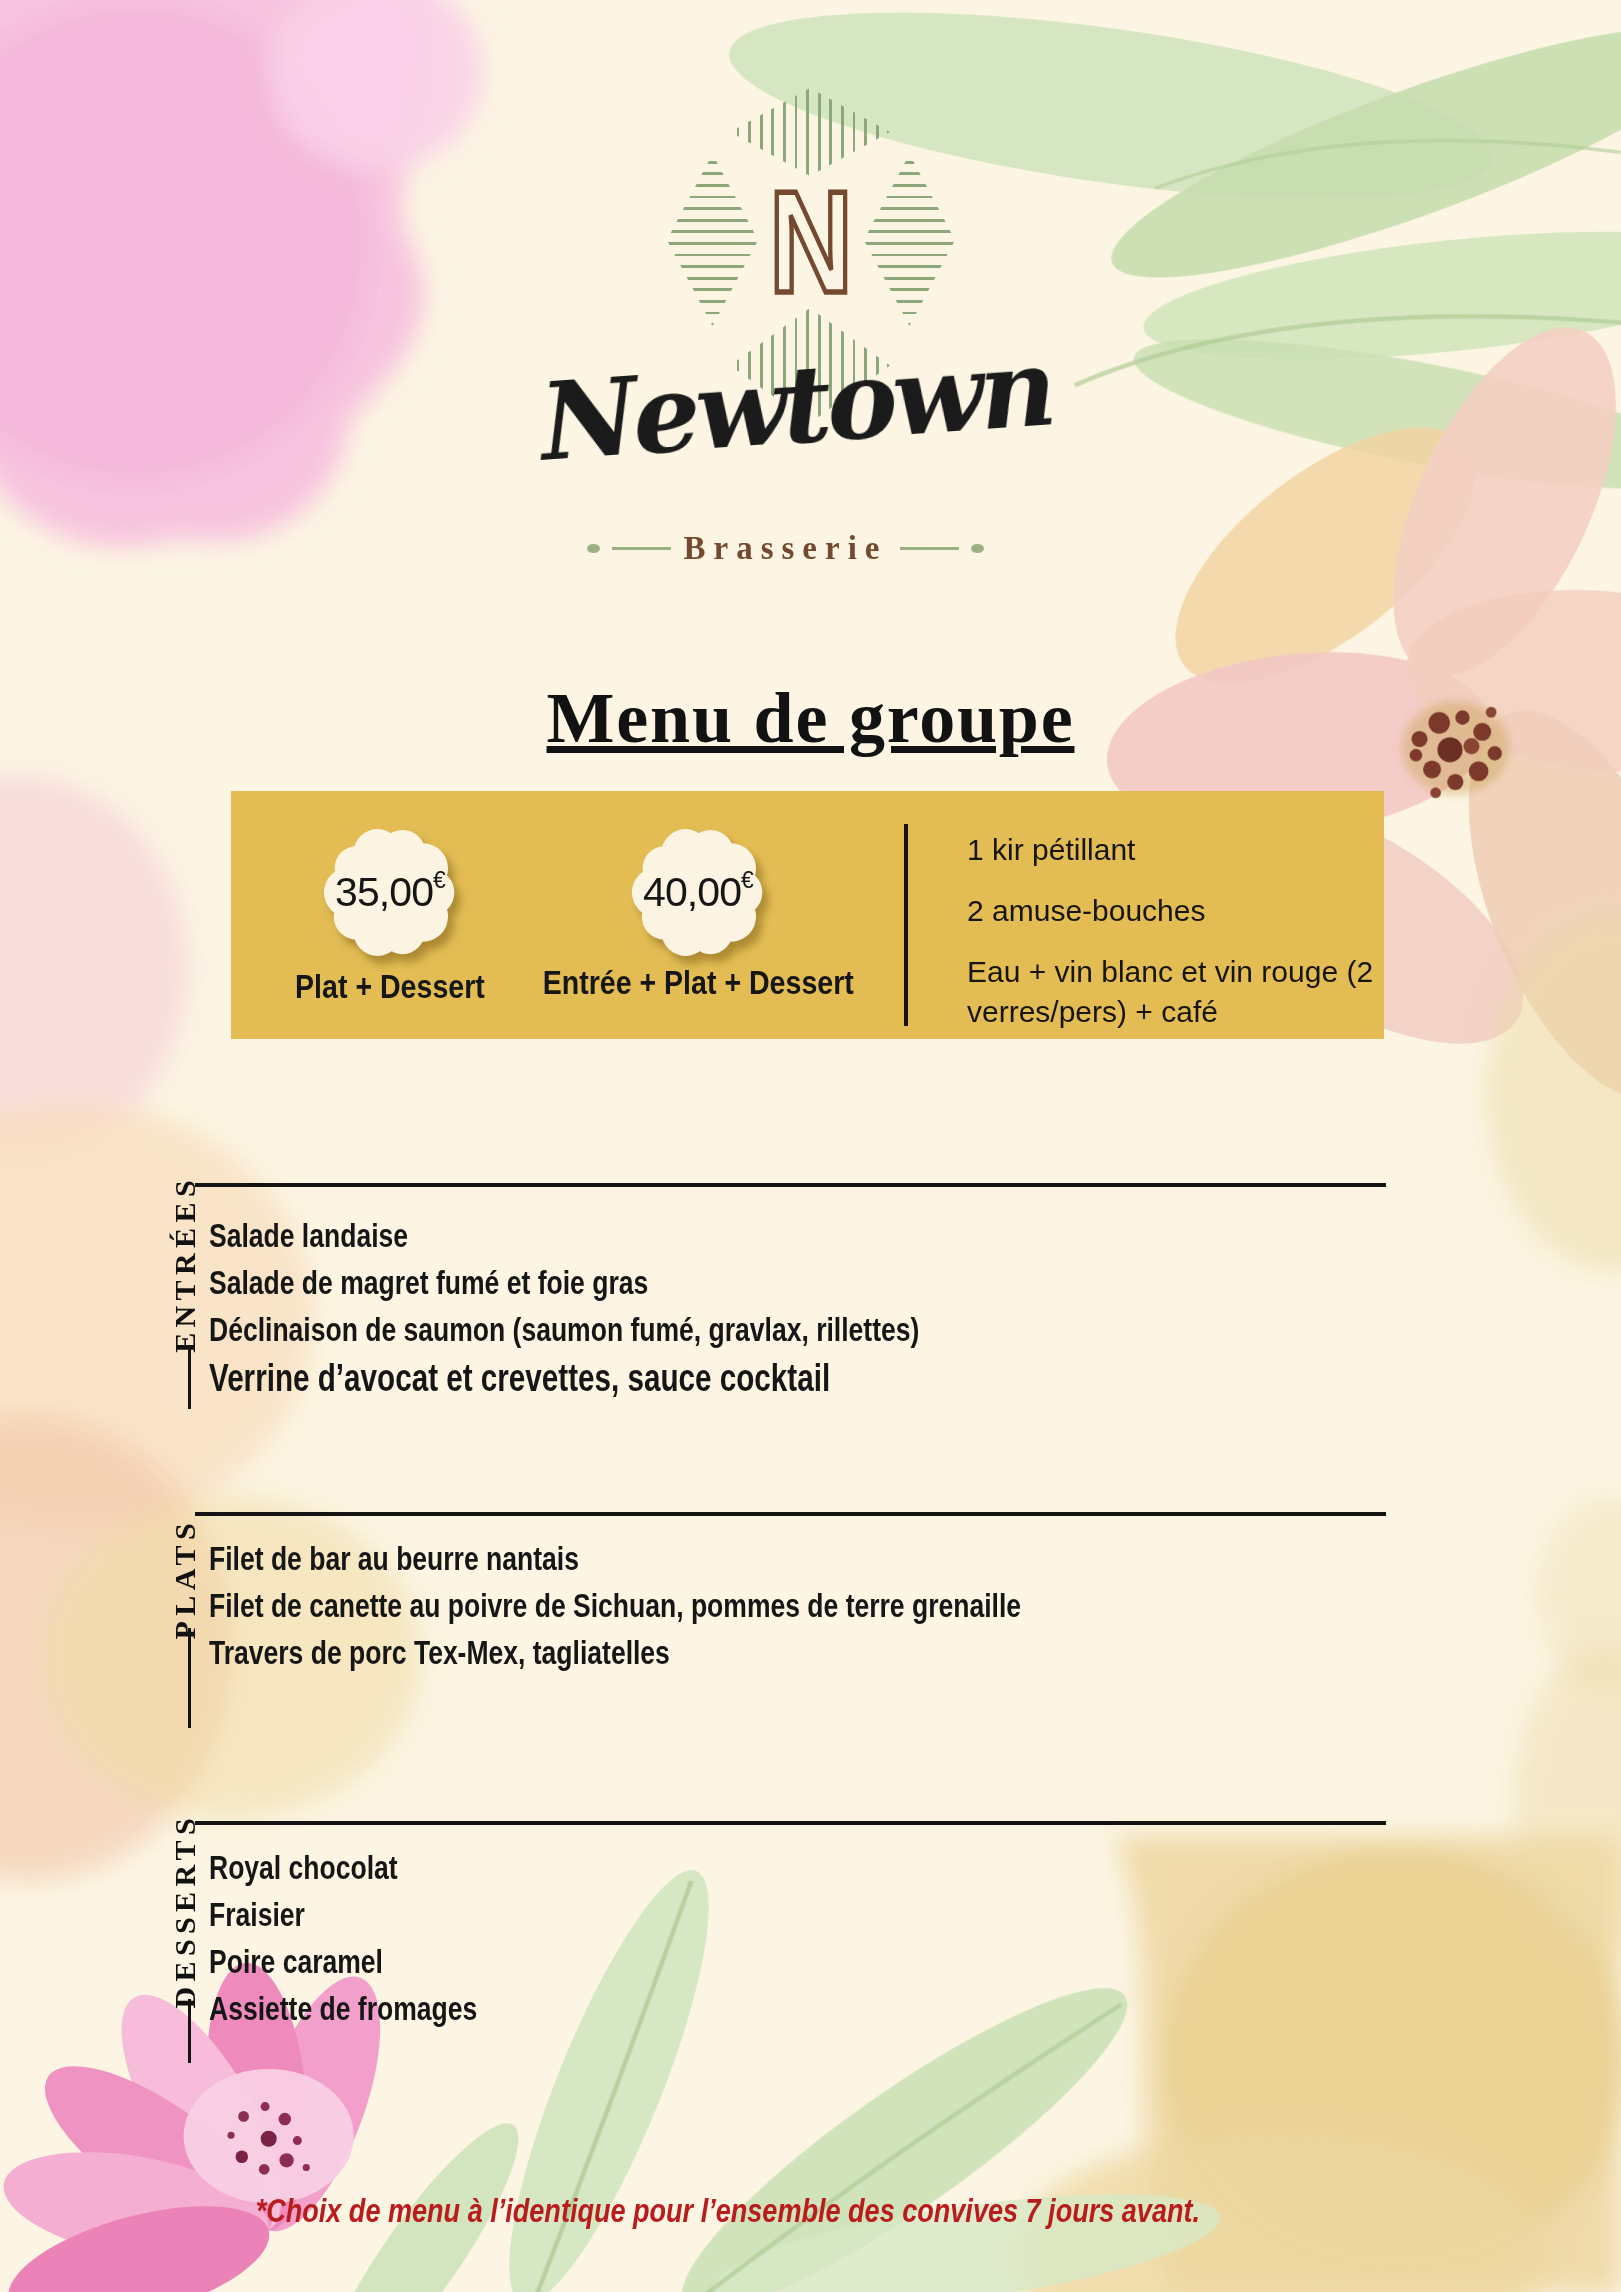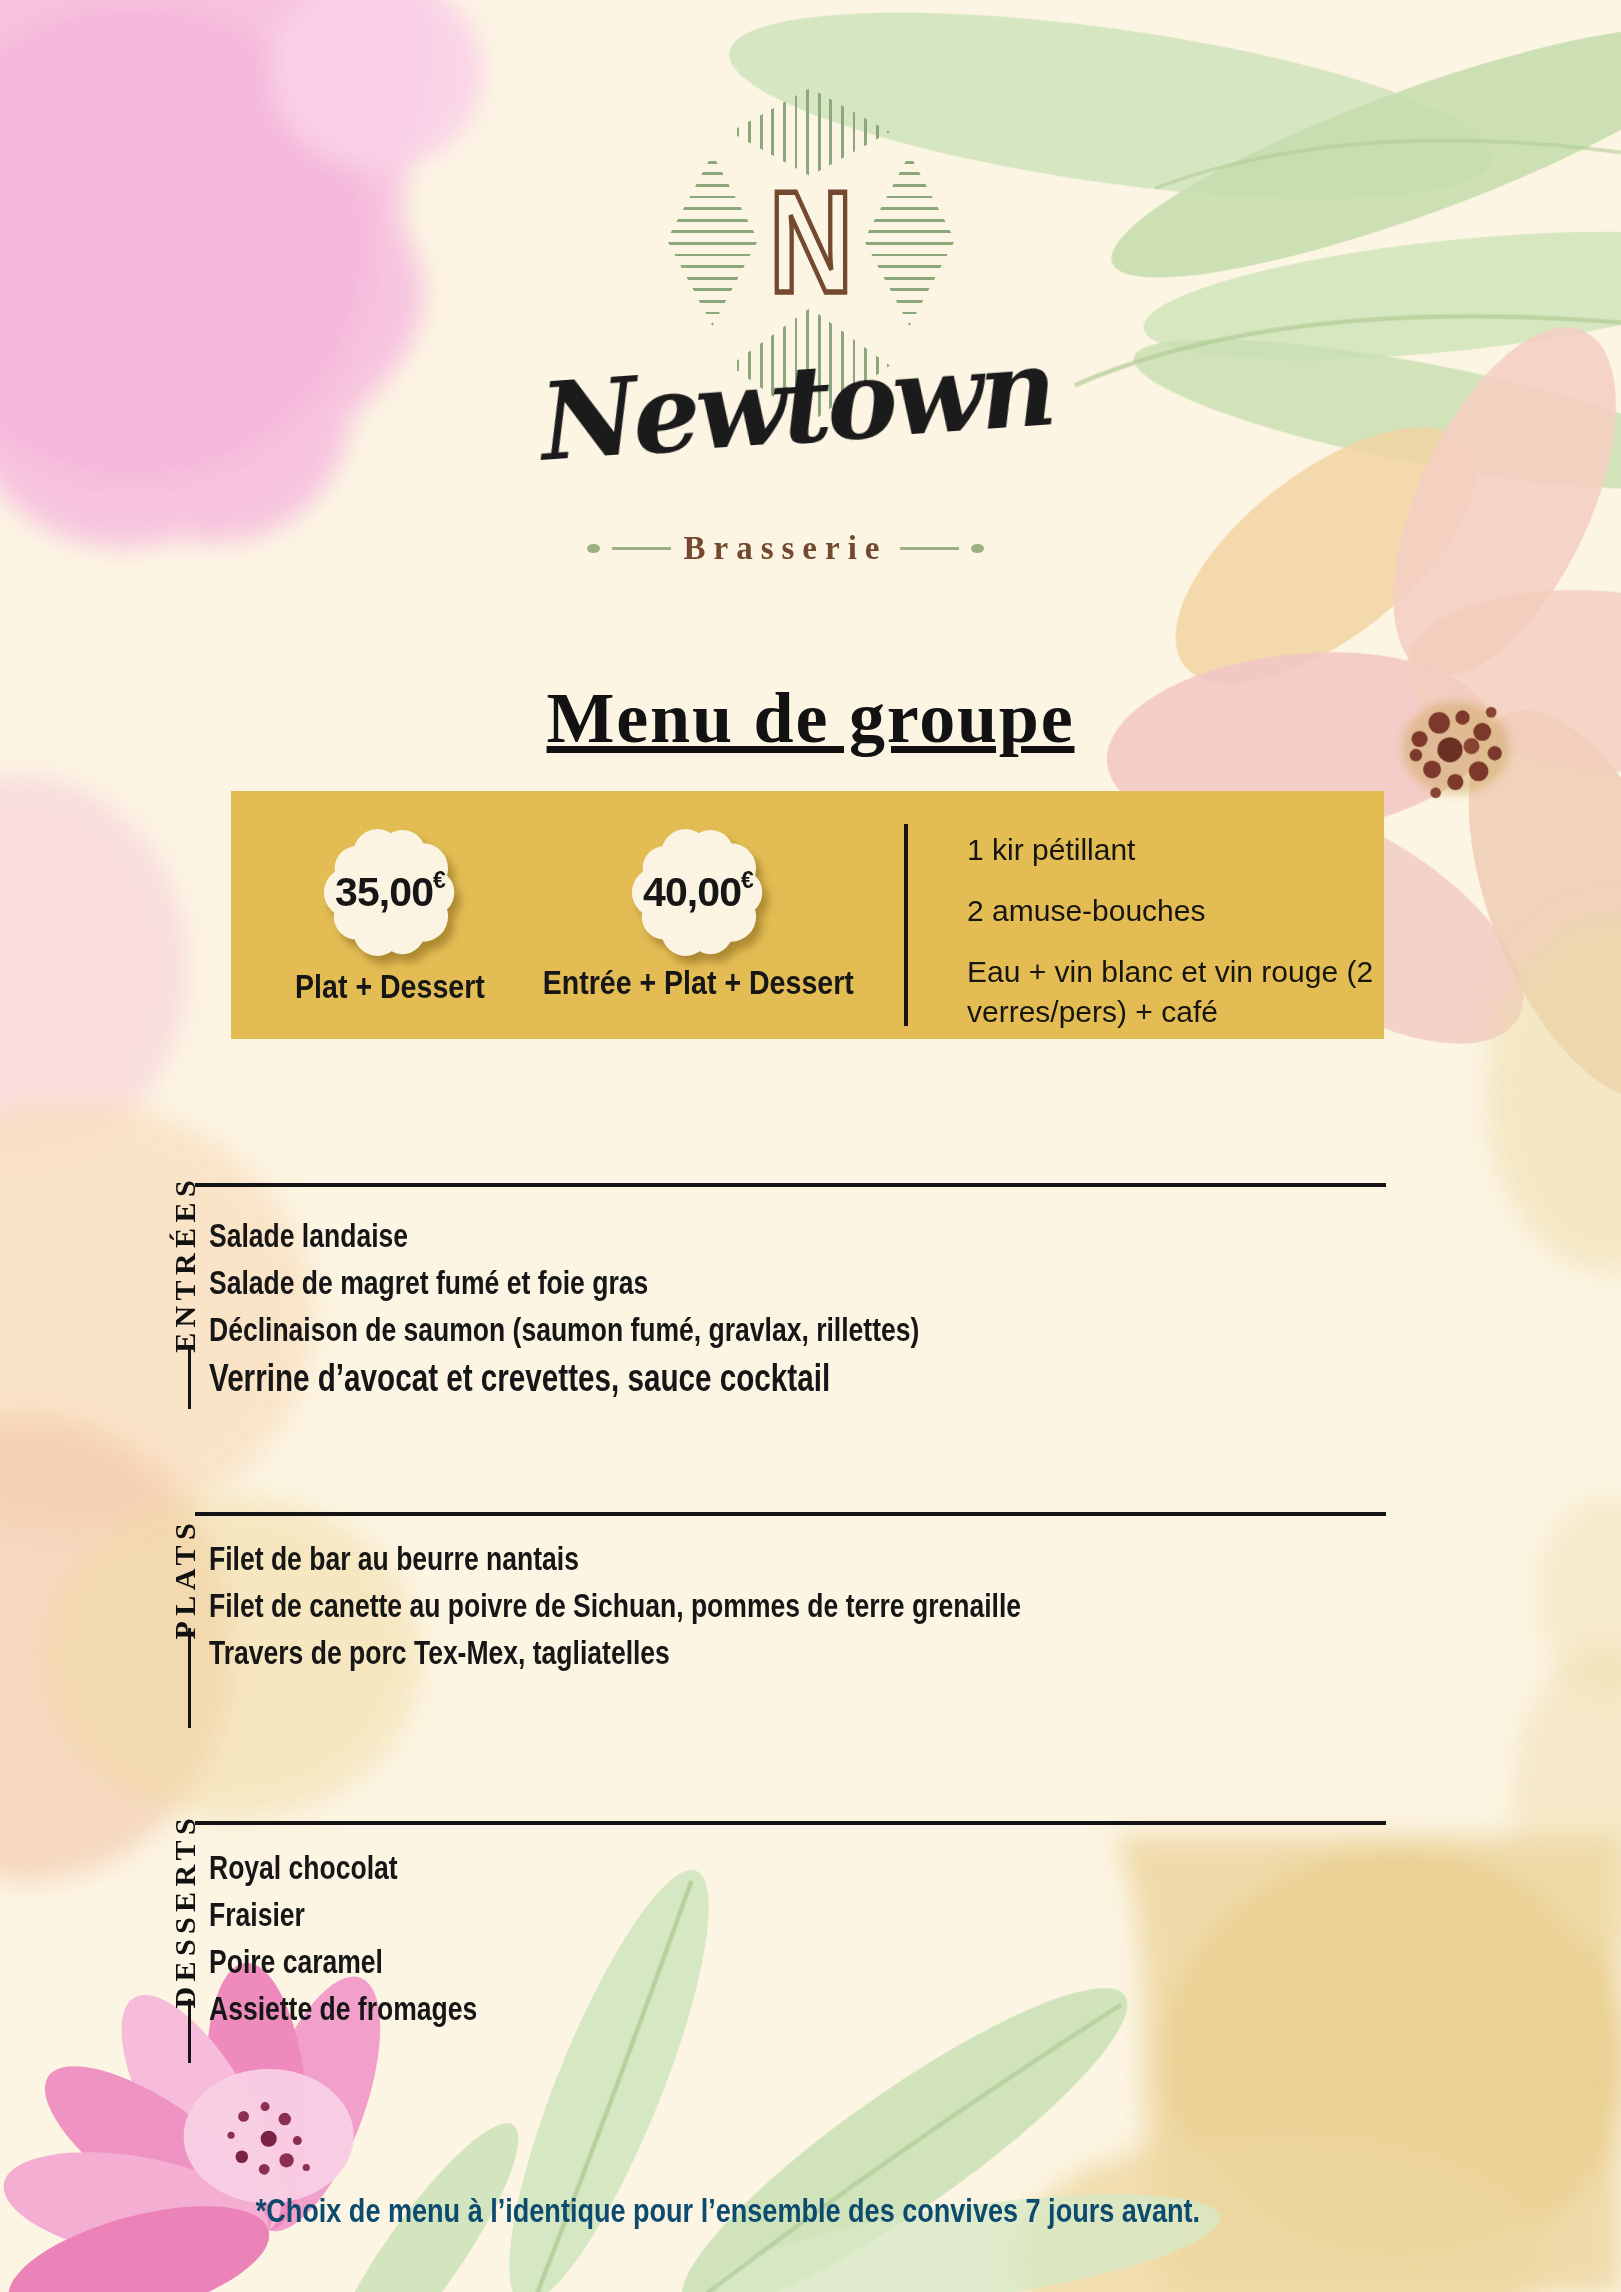--- a/index.html
+++ b/index.html
@@ -30,21 +30,21 @@
     letter-spacing:8px;color:#74492f;}
 
   .title{position:absolute;top:677px;left:0;width:1621px;text-align:center;
     font-family:"Liberation Serif",serif;font-weight:bold;font-size:72px;letter-spacing:1.8px;color:#121212;}
 
   
   .panel{position:absolute;left:231px;top:791px;width:1153px;height:248px;background:#e3bd54;}
   .cloud{position:absolute;width:134px;height:129px;}
   .cloud svg{position:absolute;left:0;top:0;filter:drop-shadow(6.3px 8px 4.5px rgba(120,85,15,.5));}
   .cloud .price{position:absolute;left:0;top:0;width:134px;height:129px;display:flex;
-    align-items:center;justify-content:center;font-weight:bold;font-size:41px;letter-spacing:-0.9px;}
+    align-items:center;justify-content:center;font-weight:normal;font-size:41px;letter-spacing:-0.9px;}
   .price .eur{font-size:23px;transform:translateY(-12.5px);}
   .cloud1{left:92px;top:37px;}
   .cloud2{left:400px;top:37px;}
   .f-label{position:absolute;top:168px;height:47px;display:flex;align-items:center;justify-content:center;
     font-size:34px;font-weight:600;white-space:nowrap;}
   .f-label .cnd{transform:scaleX(.84);transform-origin:50% 50%;}
   .f-label1{left:7.2px;width:304px;align-items:flex-end;}
   .f-label2{left:288px;width:358px;}
   .divider{position:absolute;left:673px;top:33px;width:3.6px;height:202px;background:#17150f;}
   .includes{position:absolute;left:736px;top:39px;width:430px;font-size:30px;line-height:1.34;color:#17150f;}
@@ -56,21 +56,21 @@
   .vlabel{position:absolute;left:164px;width:41px;display:flex;align-items:center;justify-content:center;}
   .vlabel span{writing-mode:vertical-rl;transform:rotate(180deg);
     font-family:"Liberation Serif",serif;font-weight:bold;font-size:30px;letter-spacing:5.4px;color:#111;}
   .tick{position:absolute;left:188px;width:2.7px;background:#141414;}
   .items{position:absolute;left:209px;}
   .item{height:47px;display:flex;align-items:flex-start;font-weight:bold;font-size:34px;white-space:nowrap;}
   .item .cnd{transform:scaleX(.78);transform-origin:0 50%;}
   .item.small{font-size:38px;height:43px;}
 
   .footnote{position:absolute;top:2192px;left:0;width:1456px;text-align:center;
-    font-weight:600;font-size:33px;white-space:nowrap;color:#0c4a6e;}
+    font-style:italic;font-weight:600;font-size:33px;white-space:nowrap;color:#b91c1c;}
   .footnote .cnd{display:inline-block;transform:scaleX(.82);transform-origin:50% 50%;}
 </style>
 </head>
 <body>
 
 <div class="page">
 
   <svg class="decor" viewBox="0 0 1810 2560">
     <defs>
       <filter id="wash" x="-40%" y="-40%" width="180%" height="180%">

